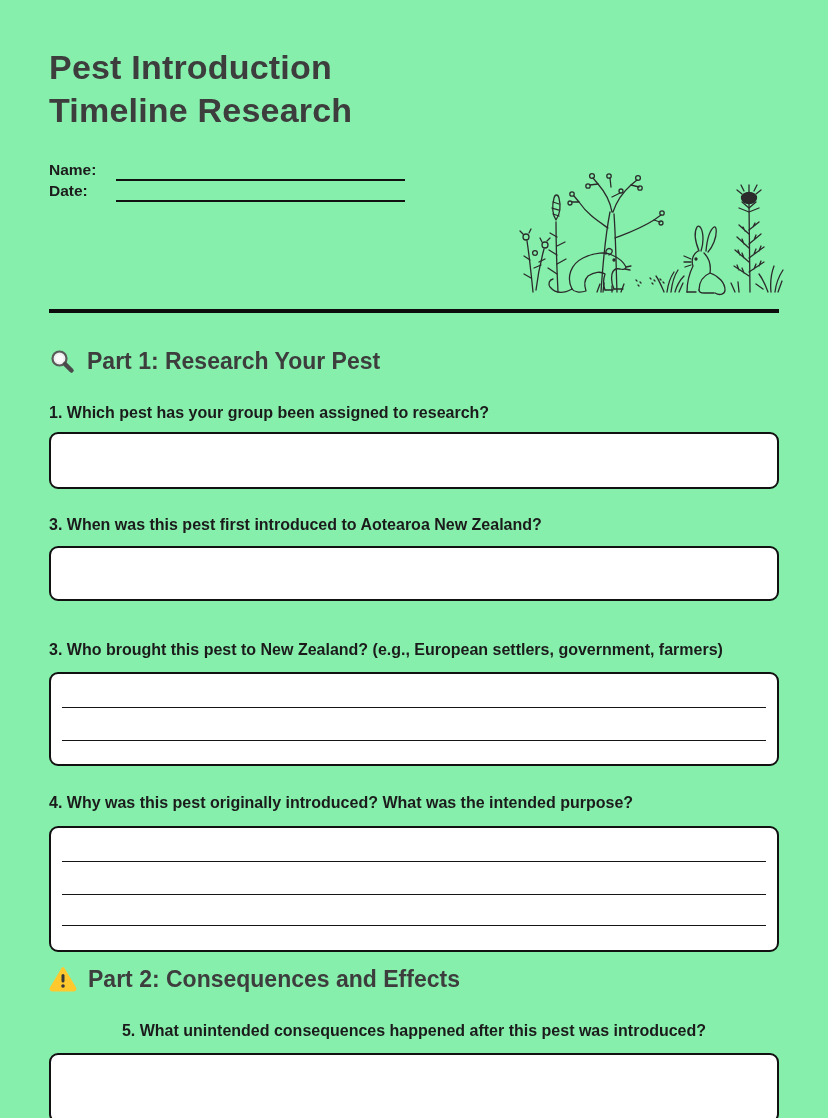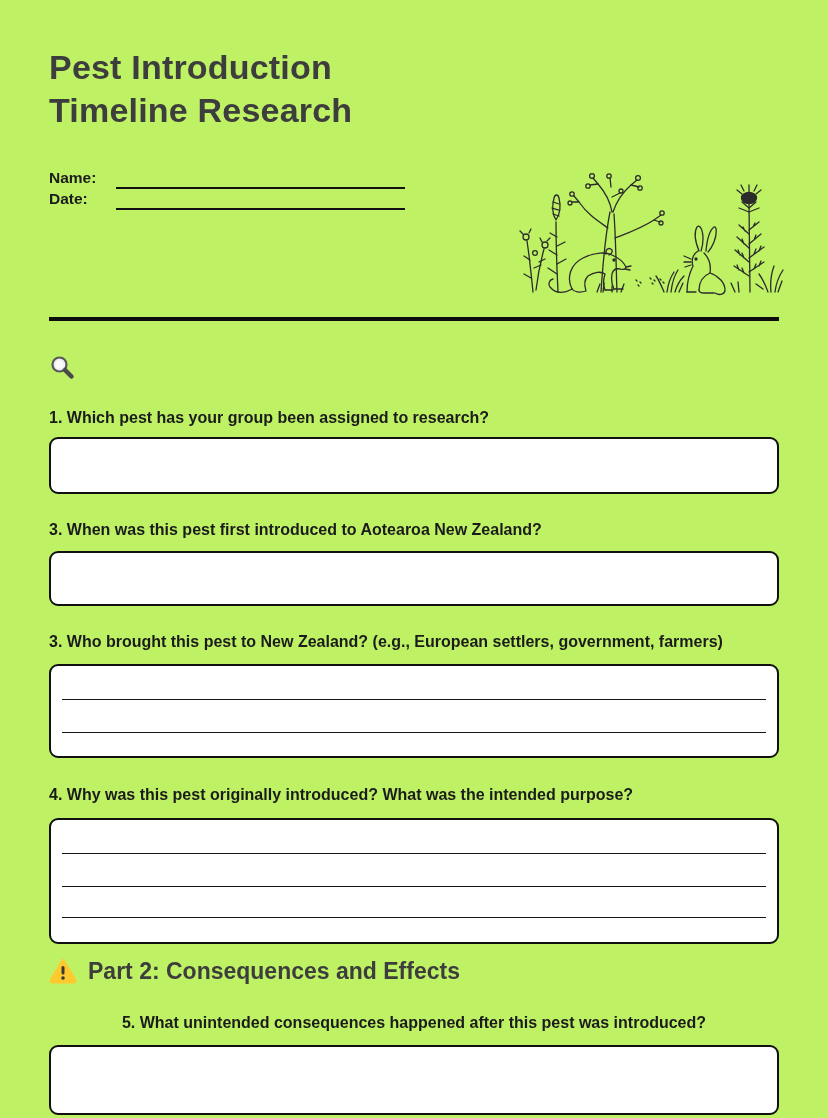--- a/index.html
+++ b/index.html
@@ -3,40 +3,40 @@
 <meta charset="utf-8">
 <style>
   * { box-sizing: border-box; margin: 0; padding: 0; }
   html, body { background: #ffffff; }
   body { font-family: "Liberation Sans", sans-serif; }
 
   .page {
     position: relative;
     width: 828px;
     height: 1118px;
-    background: #bef264;
+    background: #86efac;
     overflow: hidden;
     padding: 0 49px;
   }
 
   .doc-title {
     margin-top: 46px;
     font-size: 34px;
     line-height: 43px;
     font-weight: 700;
     color: #3d3d3d;
     letter-spacing: 0.2px;
   }
 
   .fill-row {
     display: flex;
     align-items: flex-end;
     width: 360px;
   }
-  .fill-row.name-row { margin-top: 36px; }
+  .fill-row.name-row { margin-top: 28px; }
   .fill-row.date-row { }
   .fill-label {
     width: 67px;
     font-size: 15.5px;
     font-weight: 700;
     color: #1c1c1c;
     padding-bottom: 2px;
   }
   .fill-line {
     flex: 0 0 289px;
@@ -73,21 +73,21 @@
   .section-heading .icon { display: inline-flex; flex: 0 0 auto; }
 
   .question-label {
     font-size: 16px;
     line-height: 19px;
     font-weight: 700;
     color: #1b1b1b;
   }
   .q1-label { margin-top: 27px; }
   .q2-label { margin-top: 26px; }
-  .q3-label { margin-top: 26px; }
+  .q3-label { margin-top: 39px; }
   .q4-label { margin-top: 27px; }
   .q5-label { margin-top: 27px; text-align: center; }
 
   .answer-box {
     position: relative;
     width: 730px;
     border: 2.5px solid #111111;
     border-radius: 9px;
     background: #ffffff;
   }
@@ -196,20 +196,21 @@
   <div class="divider"></div>
 
   <h2 class="section-heading part1">
     <span class="icon">
       <svg width="27" height="27" viewBox="0 0 27 27">
         <circle cx="10.5" cy="10.5" r="7" fill="#efefef" stroke="#5a5a5a" stroke-width="2.2"></circle>
         <circle cx="10.5" cy="10.5" r="4" fill="#fafafa" stroke="none"></circle>
         <line x1="16" y1="16" x2="22.5" y2="22.5" stroke="#4a4a4a" stroke-width="4.5" stroke-linecap="round"></line>
       </svg>
     </span>
+    <span>Part 1: Research Your Pest</span>
   </h2>
 
   <div class="question-label q1-label">1. Which pest has your group been assigned to research?</div>
   <div class="answer-box h-short"></div>
 
   <div class="question-label q2-label">3. When was this pest first introduced to Aotearoa New Zealand?</div>
   <div class="answer-box h-q2"></div>
 
   <div class="question-label q3-label">3. Who brought this pest to New Zealand? (e.g., European settlers, government, farmers)</div>
   <div class="answer-box h-lines2">

